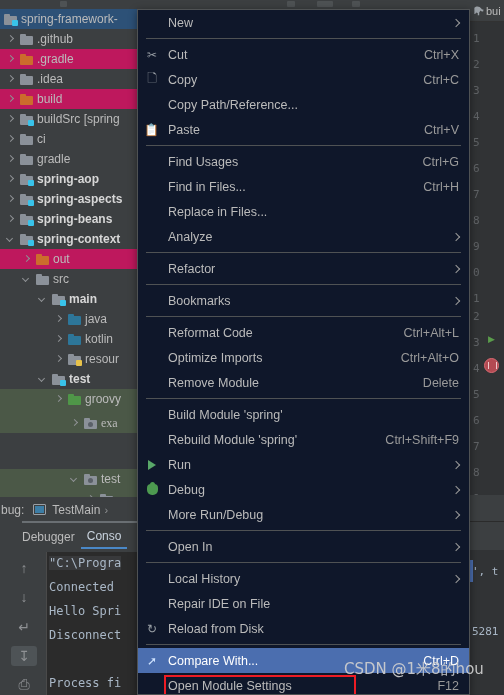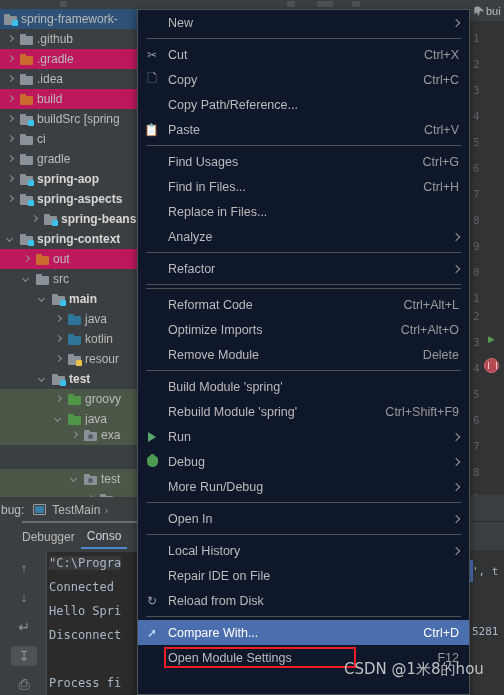--- a/index.html
+++ b/index.html
@@ -358,21 +358,21 @@
           <span class="arrow right"></span>
           <span style="width:5px;flex:none"></span>
         <span class="fldr grey">
             <b></b>
             <i></i>
             <span class="badge"></span>
           </span>
         <span class="lbl bold">spring-aspects</span>
       </div>
 
-      <div class="row" style="top:200px;padding-left:24px;">
+      <div class="row" style="top:200px;">
         <span style="width:6px;flex:none"></span>
           <span class="arrow right"></span>
           <span style="width:5px;flex:none"></span>
         <span class="fldr grey">
             <b></b>
             <i></i>
             <span class="badge"></span>
           </span>
         <span class="lbl bold">spring-beans</span>
       </div>
@@ -484,21 +484,21 @@
         <span style="width:54px;flex:none"></span>
           <span class="arrow down"></span>
           <span style="width:5px;flex:none"></span>
         <span class="fldr green">
             <b></b>
             <i></i>
           </span>
         <span class="lbl">java</span>
       </div>
 
-      <div class="row sel-green" style="top:416px;">
+      <div class="row sel-green" style="top:404px;font-family:Liberation Serif, serif;">
         <span style="width:70px;flex:none"></span>
           <span class="arrow right"></span>
           <span style="width:5px;flex:none"></span>
         <span class="fldr pkg">
             <b></b>
             <i></i>
             <span class="dot"></span>
           </span>
         <span class="lbl">exa</span>
       </div>
@@ -624,20 +624,25 @@
     <div class="msep"></div>
 
     <div class="mi">
       <span class="ico"></span>
       <span class="txt">Refactor</span>
       <span class="sub"></span>
     </div>
 
     <div class="msep"></div>
 
+    <div class="mi">
+      <span class="ico"></span>
+      <span class="txt">Bookmarks</span>
+      <span class="sub"></span>
+    </div>
 
     <div class="msep"></div>
 
     <div class="mi">
       <span class="ico"></span>
       <span class="txt">Reformat Code</span>
       <span class="acc">Ctrl+Alt+L</span>
     </div>
 
     <div class="mi">

